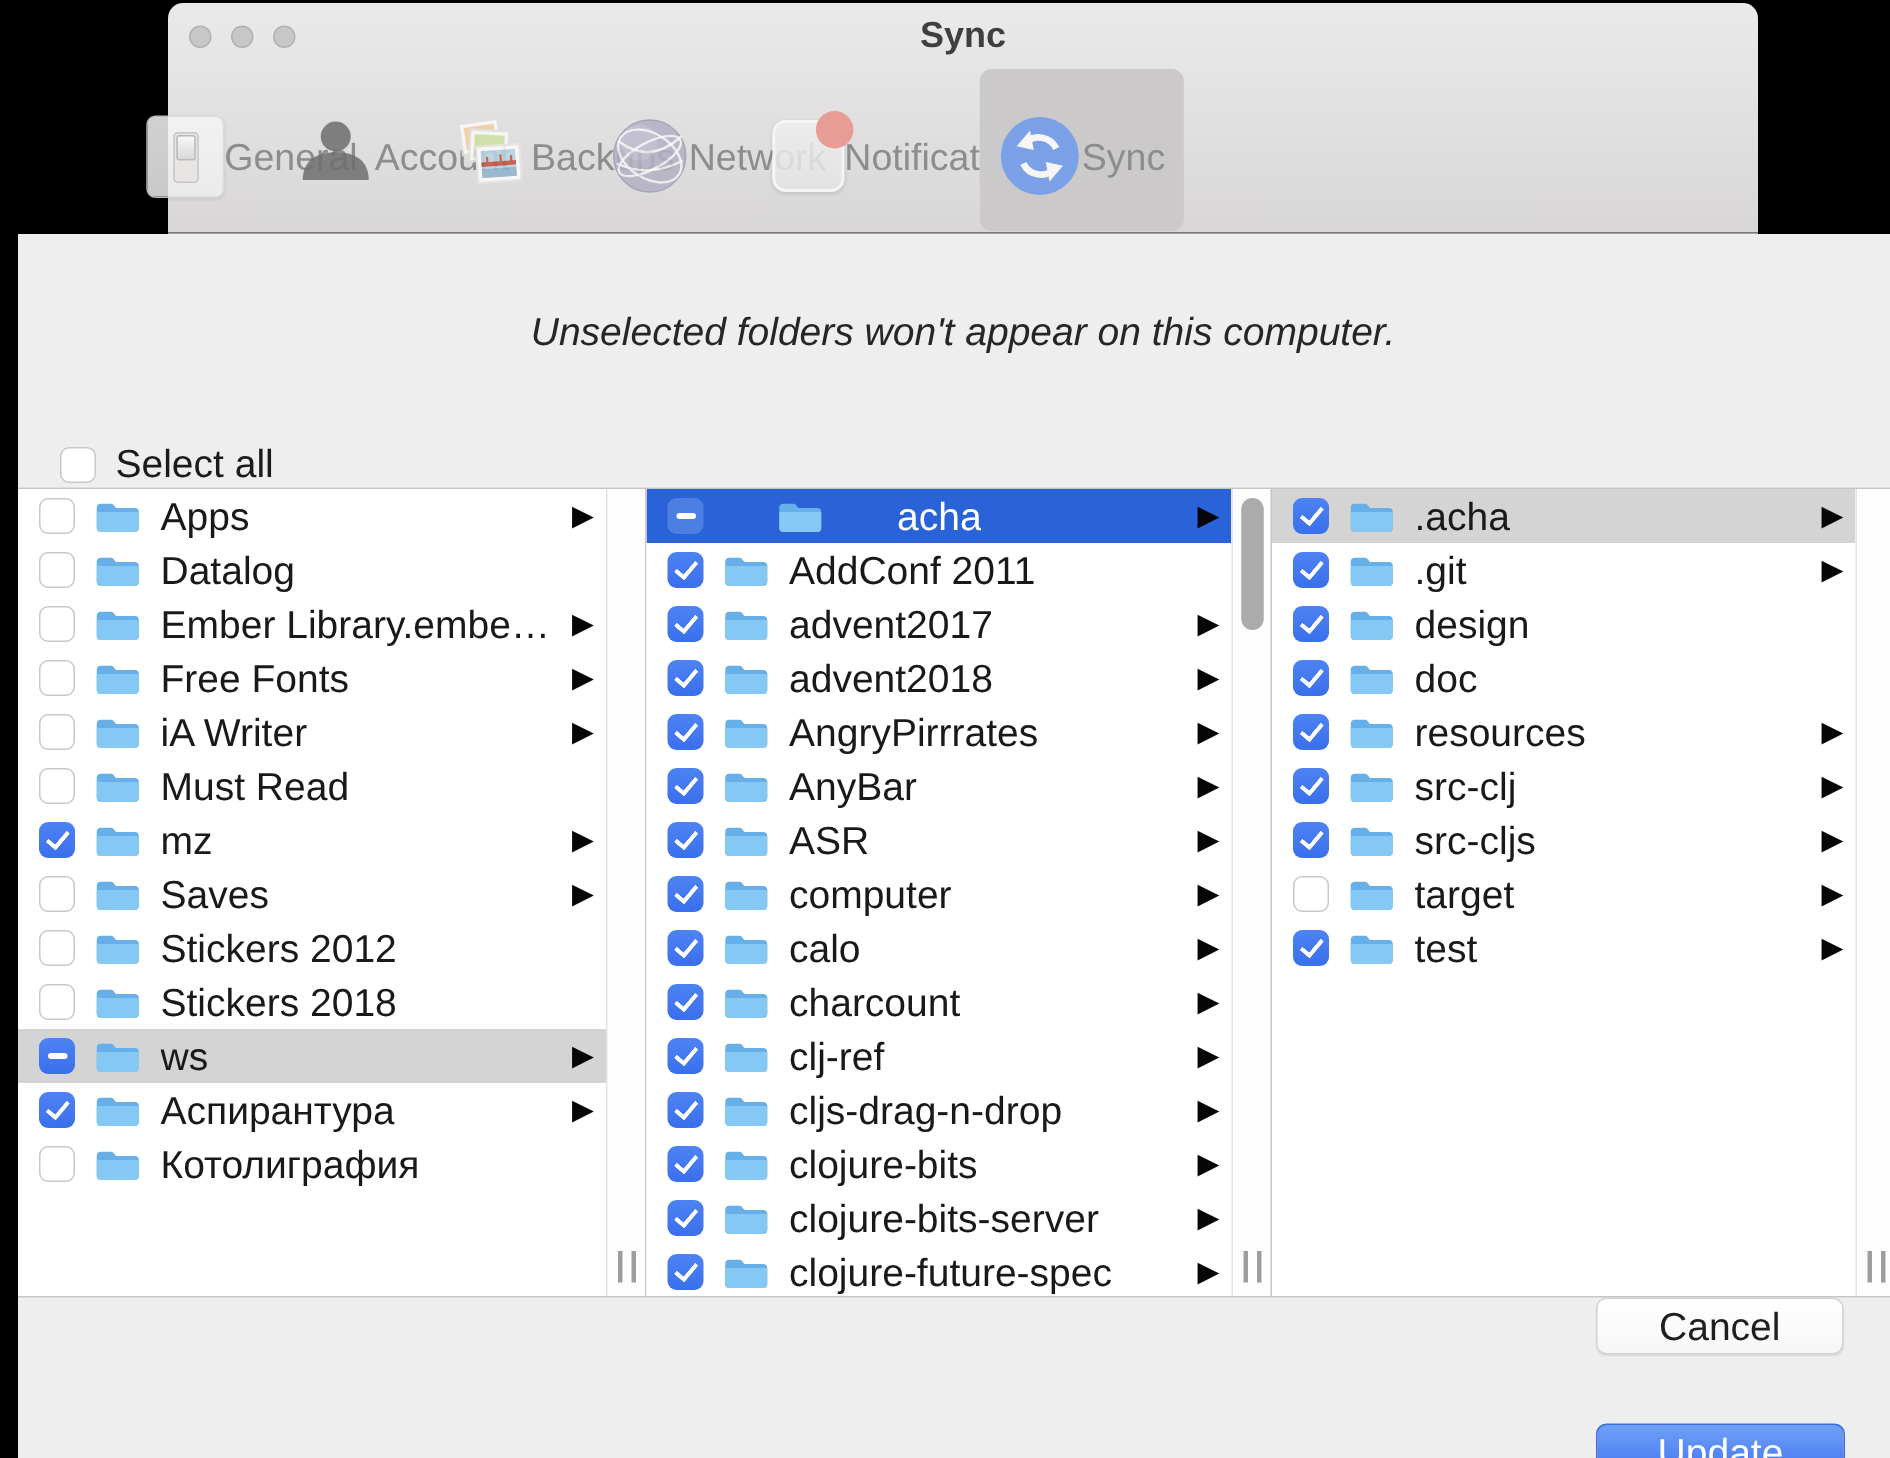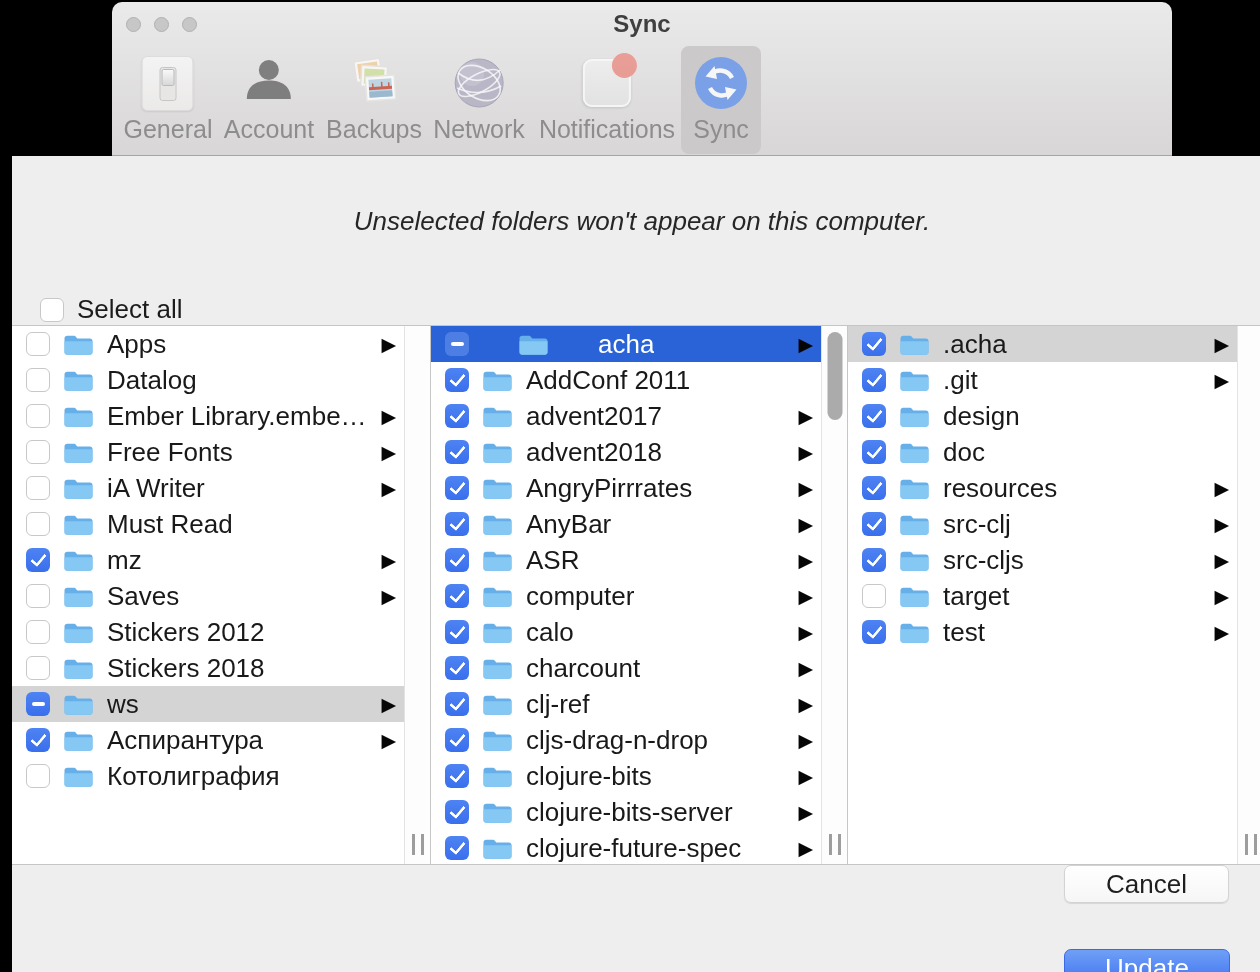--- a/index.html
+++ b/index.html
@@ -12,21 +12,21 @@
            border-radius:10px 10px 0 0;background:linear-gradient(#ebeaea,#d8d6d6);
            border-bottom:1px solid #a5a3a3;}
   .titlebar{position:relative;height:42px;}
   .tlight{position:absolute;top:15px;width:15px;height:15px;border-radius:50%;
           background:#c8c7c7;border:1px solid #b2b1b1;}
   .tl-close{left:14px;} .tl-min{left:42px;} .tl-zoom{left:70px;}
   .wtitle{position:absolute;left:0;right:0;top:0;line-height:44px;text-align:center;
           font-size:24px;font-weight:600;color:#3f3f3f;}
   .toolbar{position:absolute;left:0;top:42px;right:0;height:112px;}
   .tb-item{position:absolute;top:2px;transform:translateX(-50%);height:108px;
-           display:flex;flex-direction:column;align-items:center;padding:8px 12px 0;
+           display:flex;flex-direction:row;align-items:center;padding:8px 12px 0;
            border-radius:8px;cursor:default;}
   .tb-item.selected{background:#cbc9c9;}
   .tb-icon{height:58px;display:flex;align-items:center;justify-content:center;opacity:.85;}
   .tb-label{margin-top:3px;font-size:25px;color:#8e8d8d;white-space:nowrap;}
   
   .tile{width:52px;height:55px;background:linear-gradient(#f7f6f6,#eeedec);
         border:1px solid #dcdada;border-radius:6px;box-shadow:0 1px 2px rgba(0,0,0,.10);}
   .switch{width:17px;height:34px;margin:10px auto 0;background:#e9e8e7;border:1px solid #c4c2c1;border-radius:3px;}
   .knob{width:13px;height:17px;margin:1px;background:linear-gradient(#fdfdfd,#d9d8d7);
         border:1px solid #b5b3b2;border-radius:2px;}

